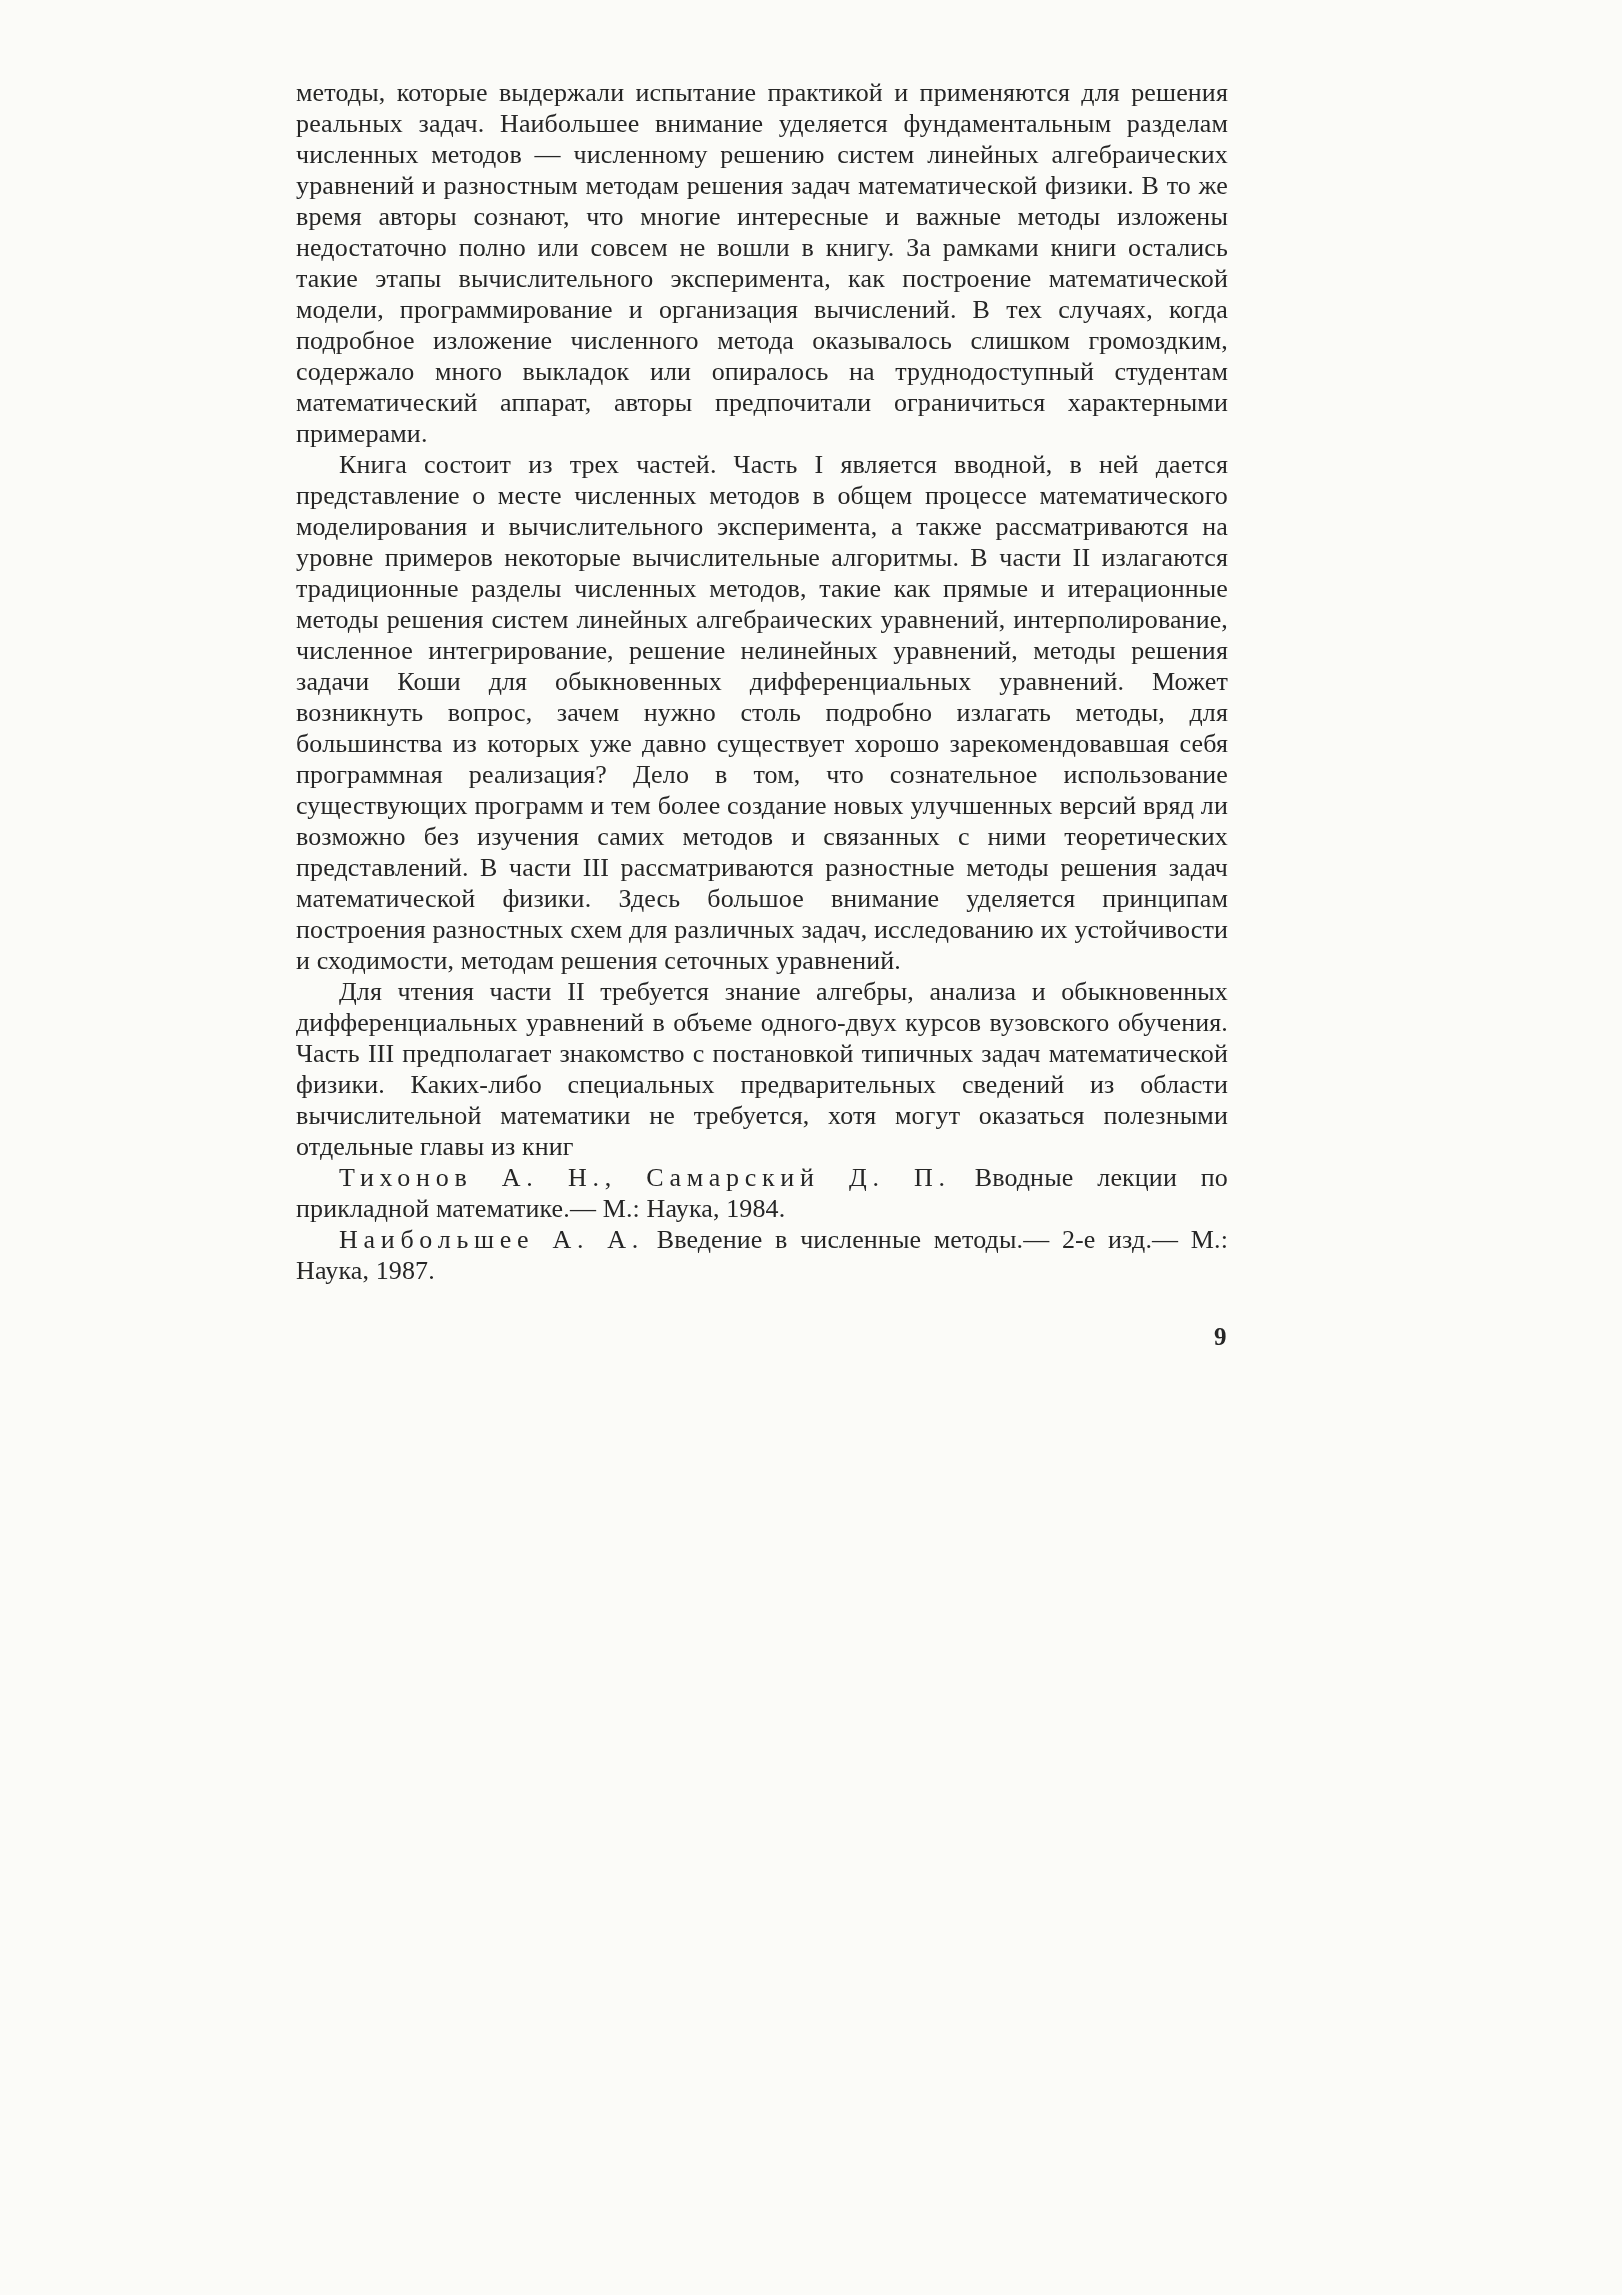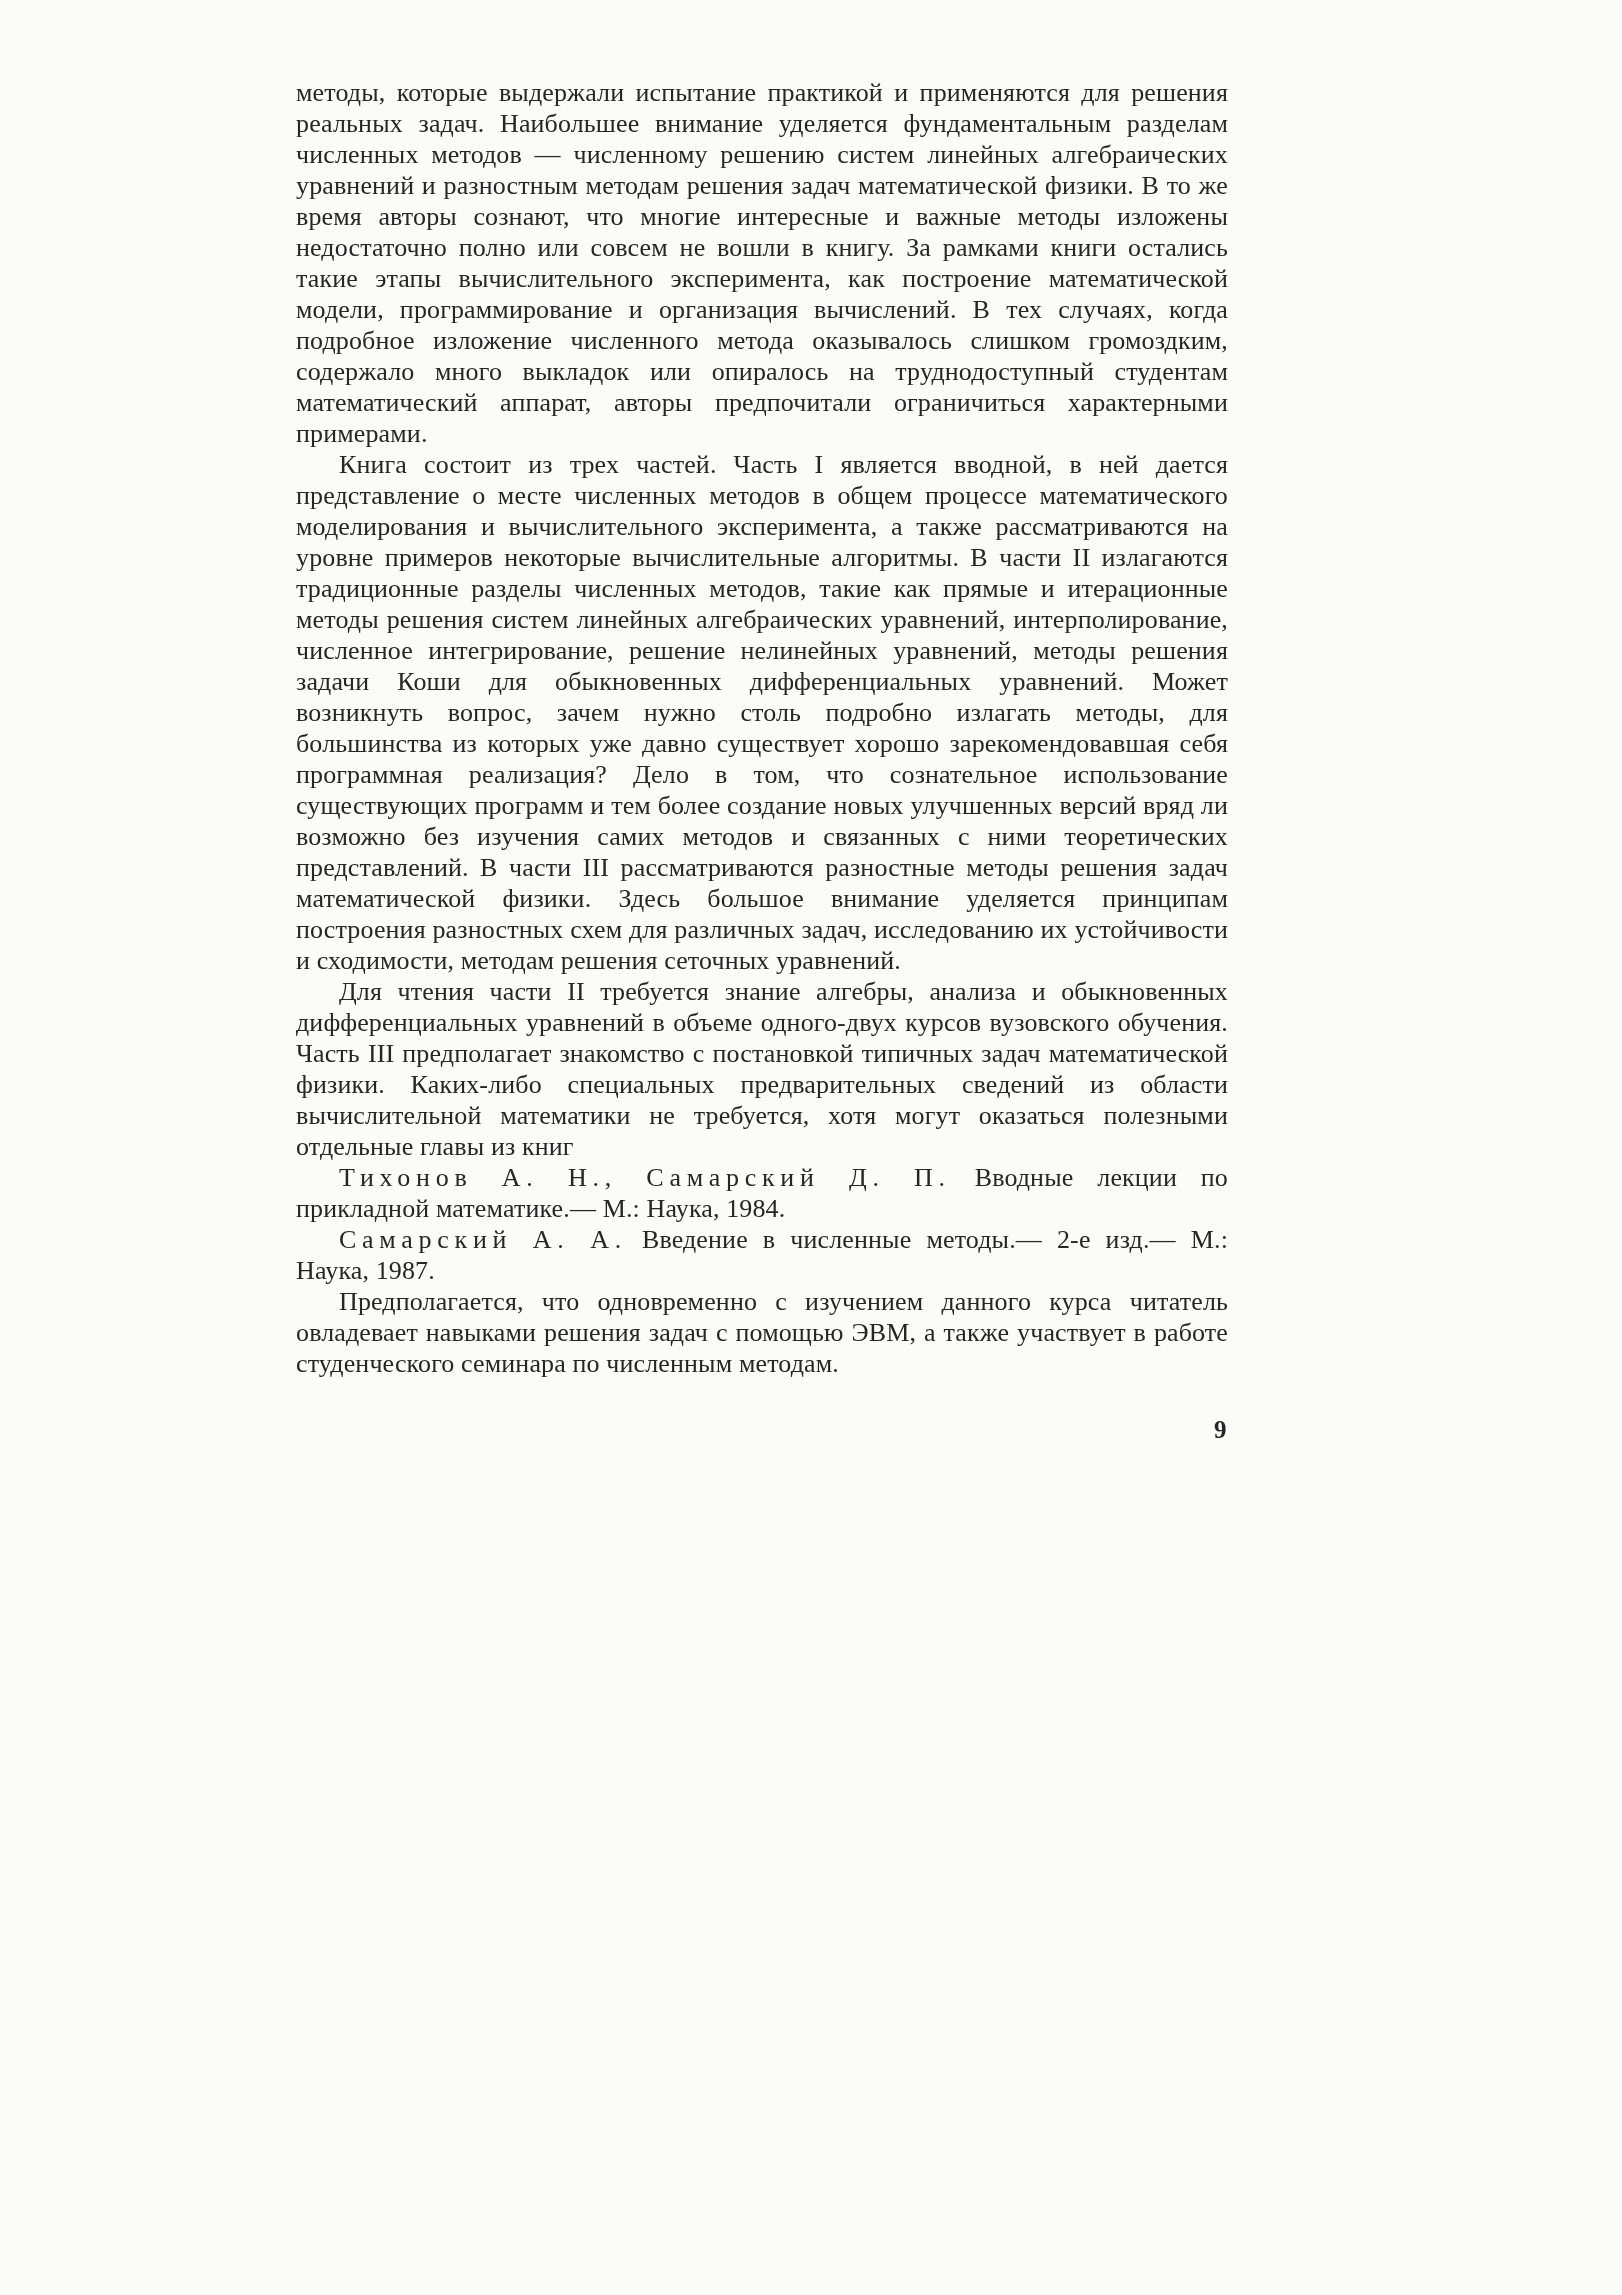--- a/index.html
+++ b/index.html
@@ -58,21 +58,20 @@
   <main class="text-block">
 
     <p class="para no-indent">методы, которые выдержали испытание практикой и применяются для решения реальных задач. Наибольшее внимание уделяется фундаментальным разделам численных методов — численному решению систем линейных алгебраических уравнений и разностным методам решения задач математической физики. В то же время авторы сознают, что многие интересные и важные методы изложены недостаточно полно или совсем не вошли в книгу. За рамками книги остались такие этапы вычислительного эксперимента, как построение математической модели, программирование и организация вычислений. В тех случаях, когда подробное изложение численного метода оказывалось слишком громоздким, содержало много выкладок или опиралось на труднодоступный студентам математический аппарат, авторы предпочитали ограничиться характерными примерами.</p>
 
     <p class="para indent">Книга состоит из трех частей. Часть I является вводной, в ней дается представление о месте численных методов в общем процессе математического моделирования и вычислительного эксперимента, а также рассматриваются на уровне примеров некоторые вычислительные алгоритмы. В части II излагаются традиционные разделы численных методов, такие как прямые и итерационные методы решения систем линейных алгебраических уравнений, интерполирование, численное интегрирование, решение нелинейных уравнений, методы решения задачи Коши для обыкновенных дифференциальных уравнений. Может возникнуть вопрос, зачем нужно столь подробно излагать методы, для большинства из которых уже давно существует хорошо зарекомендовавшая себя программная реализация? Дело в том, что сознательное использование существующих программ и тем более создание новых улучшенных версий вряд ли возможно без изучения самих методов и связанных с ними теоретических представлений. В части III рассматриваются разностные методы решения задач математической физики. Здесь большое внимание уделяется принципам построения разностных схем для различных задач, исследованию их устойчивости и сходимости, методам решения сеточных уравнений.</p>
 
     <p class="para indent">Для чтения части II требуется знание алгебры, анализа и обыкновенных дифференциальных уравнений в объеме одного-двух курсов вузовского обучения. Часть III предполагает знакомство с постановкой типичных задач математической физики. Каких-либо специальных предварительных сведений из области вычислительной математики не требуется, хотя могут оказаться полезными отдельные главы из книг</p>
 
     <p class="para indent"><span class="spaced-authors">Тихонов А. Н., Самарский Д. П.</span><span> Вводные лекции по прикладной математике.— М.: Наука, 1984.</span></p>
 
-    <p class="para indent"><span class="spaced-authors">Самарский А. А.</span><span> Введение в численные методы.— 2-е изд.— М.: Наука, 1987.</span></p>
+    <p class="para indent"><span class="spaced-authors">Наибольшее А. А.</span><span> Введение в численные методы.— 2-е изд.— М.: Наука, 1987.</span></p>
 
-    <p class="para indent">Предполагается, что одновременно с изучением данного курса читатель овладевает навыками решения задач с помощью ЭВМ, а также участвует в работе студенческого семинара по численным методам.</p>
 
     <div class="page-number">9</div>
 
   </main>
 </div>
 
 
 </body></html>

